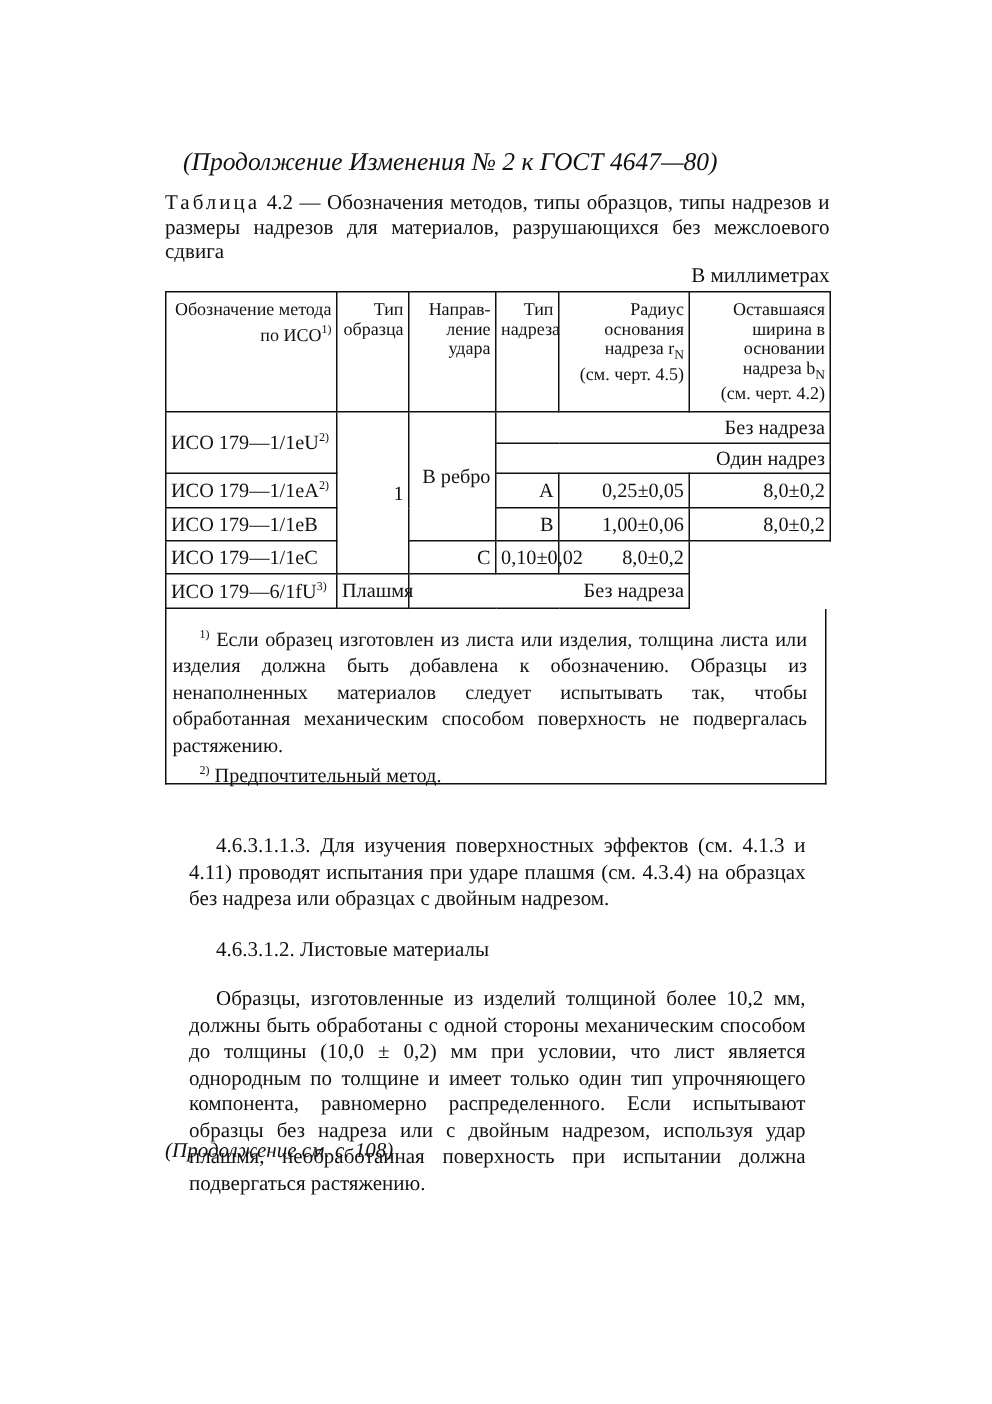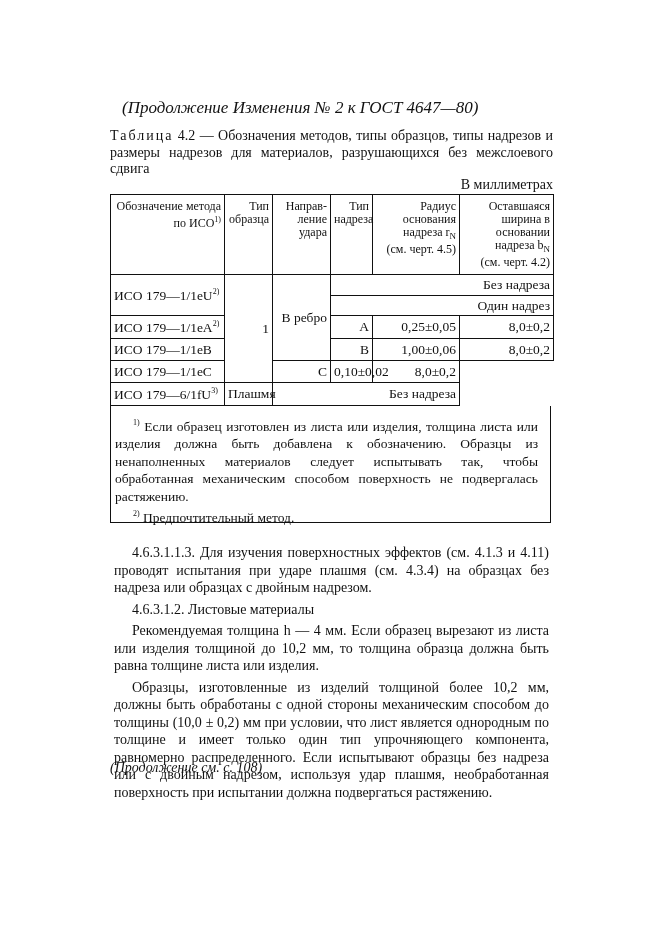--- a/index.html
+++ b/index.html
@@ -11,21 +11,21 @@
   .units { left:110px; top:177px; width:443px; text-align:right; font-size:14px; }
   table.t { position:absolute; left:110px; top:194px; width:443px; border-collapse:collapse; font-size:13.5px; table-layout:fixed; }
   table.t td { border:1.3px solid #111; padding:0 3px; vertical-align:middle; }
   table.t td.h { vertical-align:top; text-align:right; font-size:12px; line-height:13px; padding-top:5px; height:74px; }
   table.t td.c { text-align:right; }
   .foot { position:absolute; left:110px; top:406px; width:441px; height:117px; border:1.3px solid #111; border-top:none; box-sizing:border-box; padding:8px 12px 0 4px; font-size:13.5px; line-height:17.5px; text-align:justify; }
   .foot p { margin:0; }
   .ind { text-indent:18px; }
   sup { font-size:8px; }
   .body-text { left:110px; top:540px; width:443px; font-size:14px; line-height:17.5px; text-align:justify; }
-  .body-text p { margin:4px; text-indent:18px; }
+  .body-text p { margin:16px; text-indent:18px; }
   .continuation-bottom { left:110px; top:760px; width:443px; text-align:left; font-style:italic; font-size:14px; }
   sub { font-size:9px; }
 </style>
 </head>
 <body>
 
 <div class="abs continuation-top">(Продолжение Изменения № 2 к ГОСТ  4647—80)</div>
 
 <div class="abs caption"><span class="spaced">Таблица</span> <span>4.2 — Обозначения методов, типы образцов, типы надрезов и размеры надрезов для материалов, разрушающихся без межслоевого сдвига</span></div>
 
@@ -85,17 +85,16 @@
   </table>
 
 <div class="foot">
   <p class="ind"><sup>1)</sup> <span>Если образец изготовлен из листа или изделия, толщина листа или изделия должна быть добавлена к обозначению. Образцы из ненаполненных материалов следует испытывать так, чтобы обработанная механическим способом поверхность не подвергалась растяжению.</span></p>
   <p class="ind"><sup>2)</sup> <span>Предпочтительный метод.</span></p>
 </div>
 
 <div class="abs body-text">
   <p>4.6.3.1.1.3. Для изучения поверхностных эффектов (см. 4.1.3 и 4.11) проводят испытания при ударе плашмя (см. 4.3.4) на образцах без надреза или образцах с двойным надрезом.</p>
   <p>4.6.3.1.2. Листовые материалы</p>
-  <p>Рекомендуемая толщина h — 4 мм. Если образец вырезают из листа или изделия толщиной до 10,2 мм, то толщина образца должна быть равна толщине листа или изделия.</p>
   <p>Образцы, изготовленные из изделий толщиной более 10,2 мм, должны быть обработаны с одной стороны механическим способом до толщины (10,0 ± 0,2) мм при условии, что лист является однородным по толщине и имеет только один тип упрочняющего компонента, равномерно распределенного. Если испытывают образцы без надреза или с двойным надрезом, используя удар плашмя, необработанная поверхность при испытании должна подвергаться растяжению.</p>
 </div>
 
 <div class="abs continuation-bottom">(Продолжение см. с. 108)</div>
 
 </body></html>

